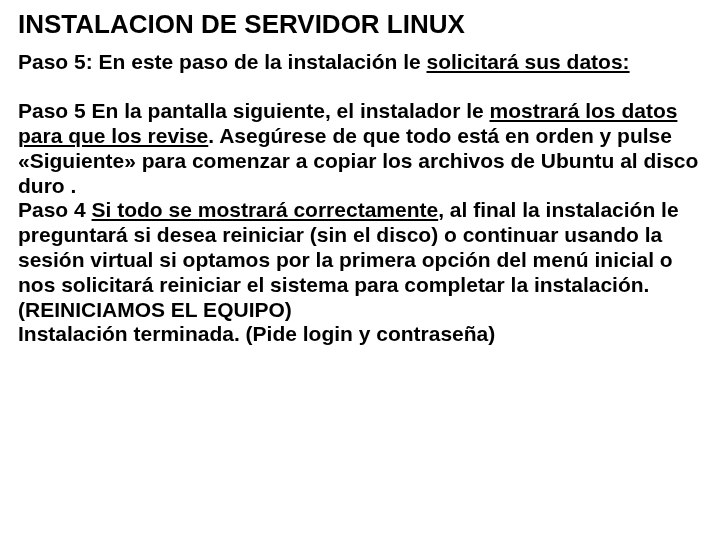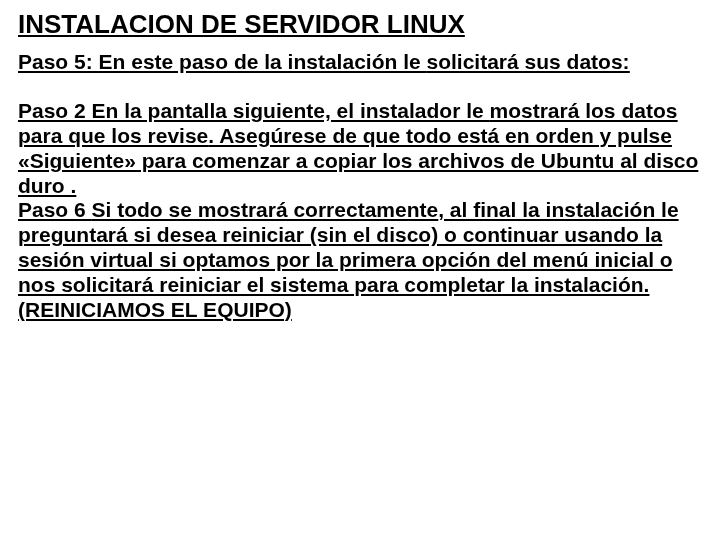--- a/index.html
+++ b/index.html
@@ -7,21 +7,20 @@
     padding: 0;
     width: 720px;
     height: 540px;
     background: #ffffff;
     font-family: "Comic Sans MS", "Comic Sans", cursive, sans-serif;
     color: #000;
     overflow: hidden;
   }
   .page {
     padding: 10px 16px 0 18px;
-    text-decoration: underline;
   }
   .title {
     font-size: 26px;
     font-weight: bold;
     line-height: 1.15;
     margin-bottom: 10px;
   }
   .body-text {
     font-size: 21px;
     line-height: 1.18;
@@ -37,16 +36,17 @@
 </style>
 </head>
 <body>
 
 <div class="page">
   <div class="title">INSTALACION DE SERVIDOR LINUX</div>
 
   <div class="body-text">
     <span>Paso 5: En este paso de la instalación le </span><span class="u">solicitará sus datos:</span><br>
     <br>
-    <span>Paso 2 En la pantalla siguiente,  el instalador le </span><span class="u">mostrará los datos para que los revise</span><span>. Asegúrese de que todo está en orden y pulse «Siguiente» para comenzar a copiar los archivos de Ubuntu al disco duro .</span><br>
-    <span>Paso 6 </span><span class="u">Si todo se mostrará correctamente</span><span>, al final la instalación le preguntará si desea reiniciar (sin el disco) o continuar usando la sesión virtual si optamos por la primera opción del menú inicial o nos solicitará reiniciar el sistema para completar la instalación. (REINICIAMOS EL EQUIPO)</span><br>
+    <span>Paso 5 En la pantalla siguiente,  el instalador le </span><span class="u">mostrará los datos para que los revise</span><span>. Asegúrese de que todo está en orden y pulse «Siguiente» para comenzar a copiar los archivos de Ubuntu al disco duro .</span><br>
+    <span>Paso 4 </span><span class="u">Si todo se mostrará correctamente</span><span>, al final la instalación le preguntará si desea reiniciar (sin el disco) o continuar usando la sesión virtual si optamos por la primera opción del menú inicial o nos solicitará reiniciar el sistema para completar la instalación. (REINICIAMOS EL EQUIPO)</span><br>
+    <span>Instalación terminada. (Pide login y contraseña)</span>
   </div>
 </div>
 
 </body></html>

